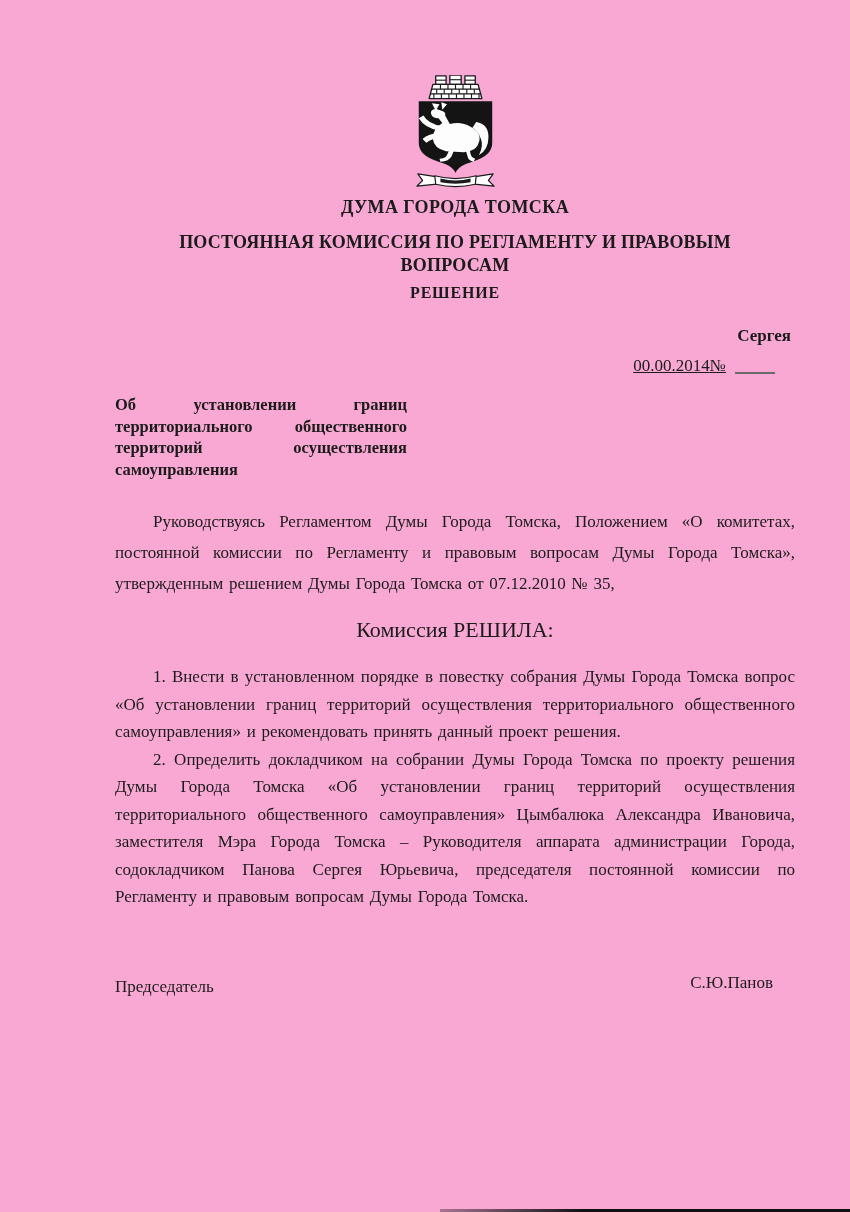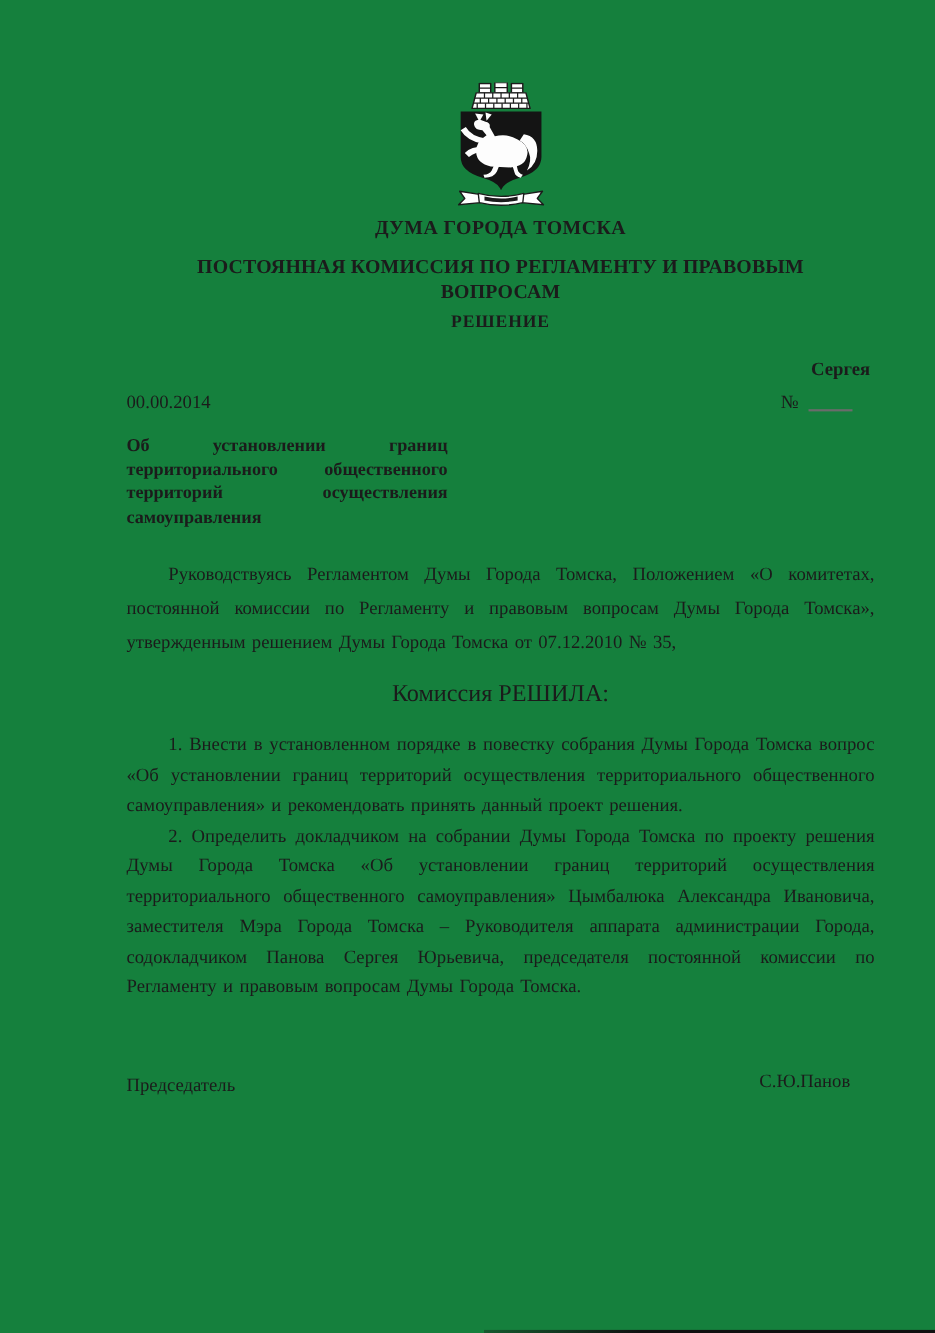--- a/index.html
+++ b/index.html
@@ -1,39 +1,39 @@
 <!DOCTYPE html>
 <html lang="ru"><head>
 <meta charset="utf-8">
 <style>
   * { margin:0; padding:0; box-sizing:border-box; }
   html,body { background:#ffffff; }
   .page {
     position:relative;
     width:850px; height:1212px;
-    background:#15803d;
+    background:#f9a8d4;
     color:#1b1b1b;
     font-family:"Liberation Serif","DejaVu Serif",serif;
     overflow:hidden;
   }
   .content { margin-left:115px; width:680px; }
   .doc-header { text-align:center; }
   .emblem-wrap { padding-top:75px; display:flex; justify-content:center; }
   .org-title {
     margin-top:9px; font-size:18px; font-weight:bold; letter-spacing:.4px;
   }
   .commission-title {
     margin:13px auto 0; max-width:630px;
     font-size:18px; font-weight:bold; line-height:23px; letter-spacing:.2px;
   }
   .doc-type { margin-top:7px; font-size:16px; font-weight:bold; letter-spacing:.8px;text-align:center; }
   .draft-row { margin-top:24px; text-align:right; padding-right:4px;
     font-size:17px; font-weight:bold; }
-  .meta-row { margin-top:10px; display:flex; justify-content:space-between;
-    align-items:flex-end; font-size:17px; }
+  .meta-row { margin-top:10px; display:flex; justify-content:flex-end;
+    align-items:flex-end; font-size:17px;text-decoration:underline; }
   .number-cell { display:flex; align-items:flex-end; gap:9px; padding-right:20px; }
   .blank-line { display:inline-block; width:40px; height:1px;
     border-bottom:2px solid #6b6b6b; margin-bottom:2px; }
   .subject { margin-top:18px; width:292px; font-weight:bold;
     font-size:16.5px; line-height:21.5px; }
   .subject-line { text-align:justify; text-align-last:justify; }
   .subject-line:last-child { text-align-last:left; }
   .preamble { margin-top:26px; font-size:17px; line-height:31px;
     text-indent:38px; text-align:justify; word-spacing:1.5px; }
   .resolved-heading { margin-top:18px; text-align:center; font-size:22px; }

